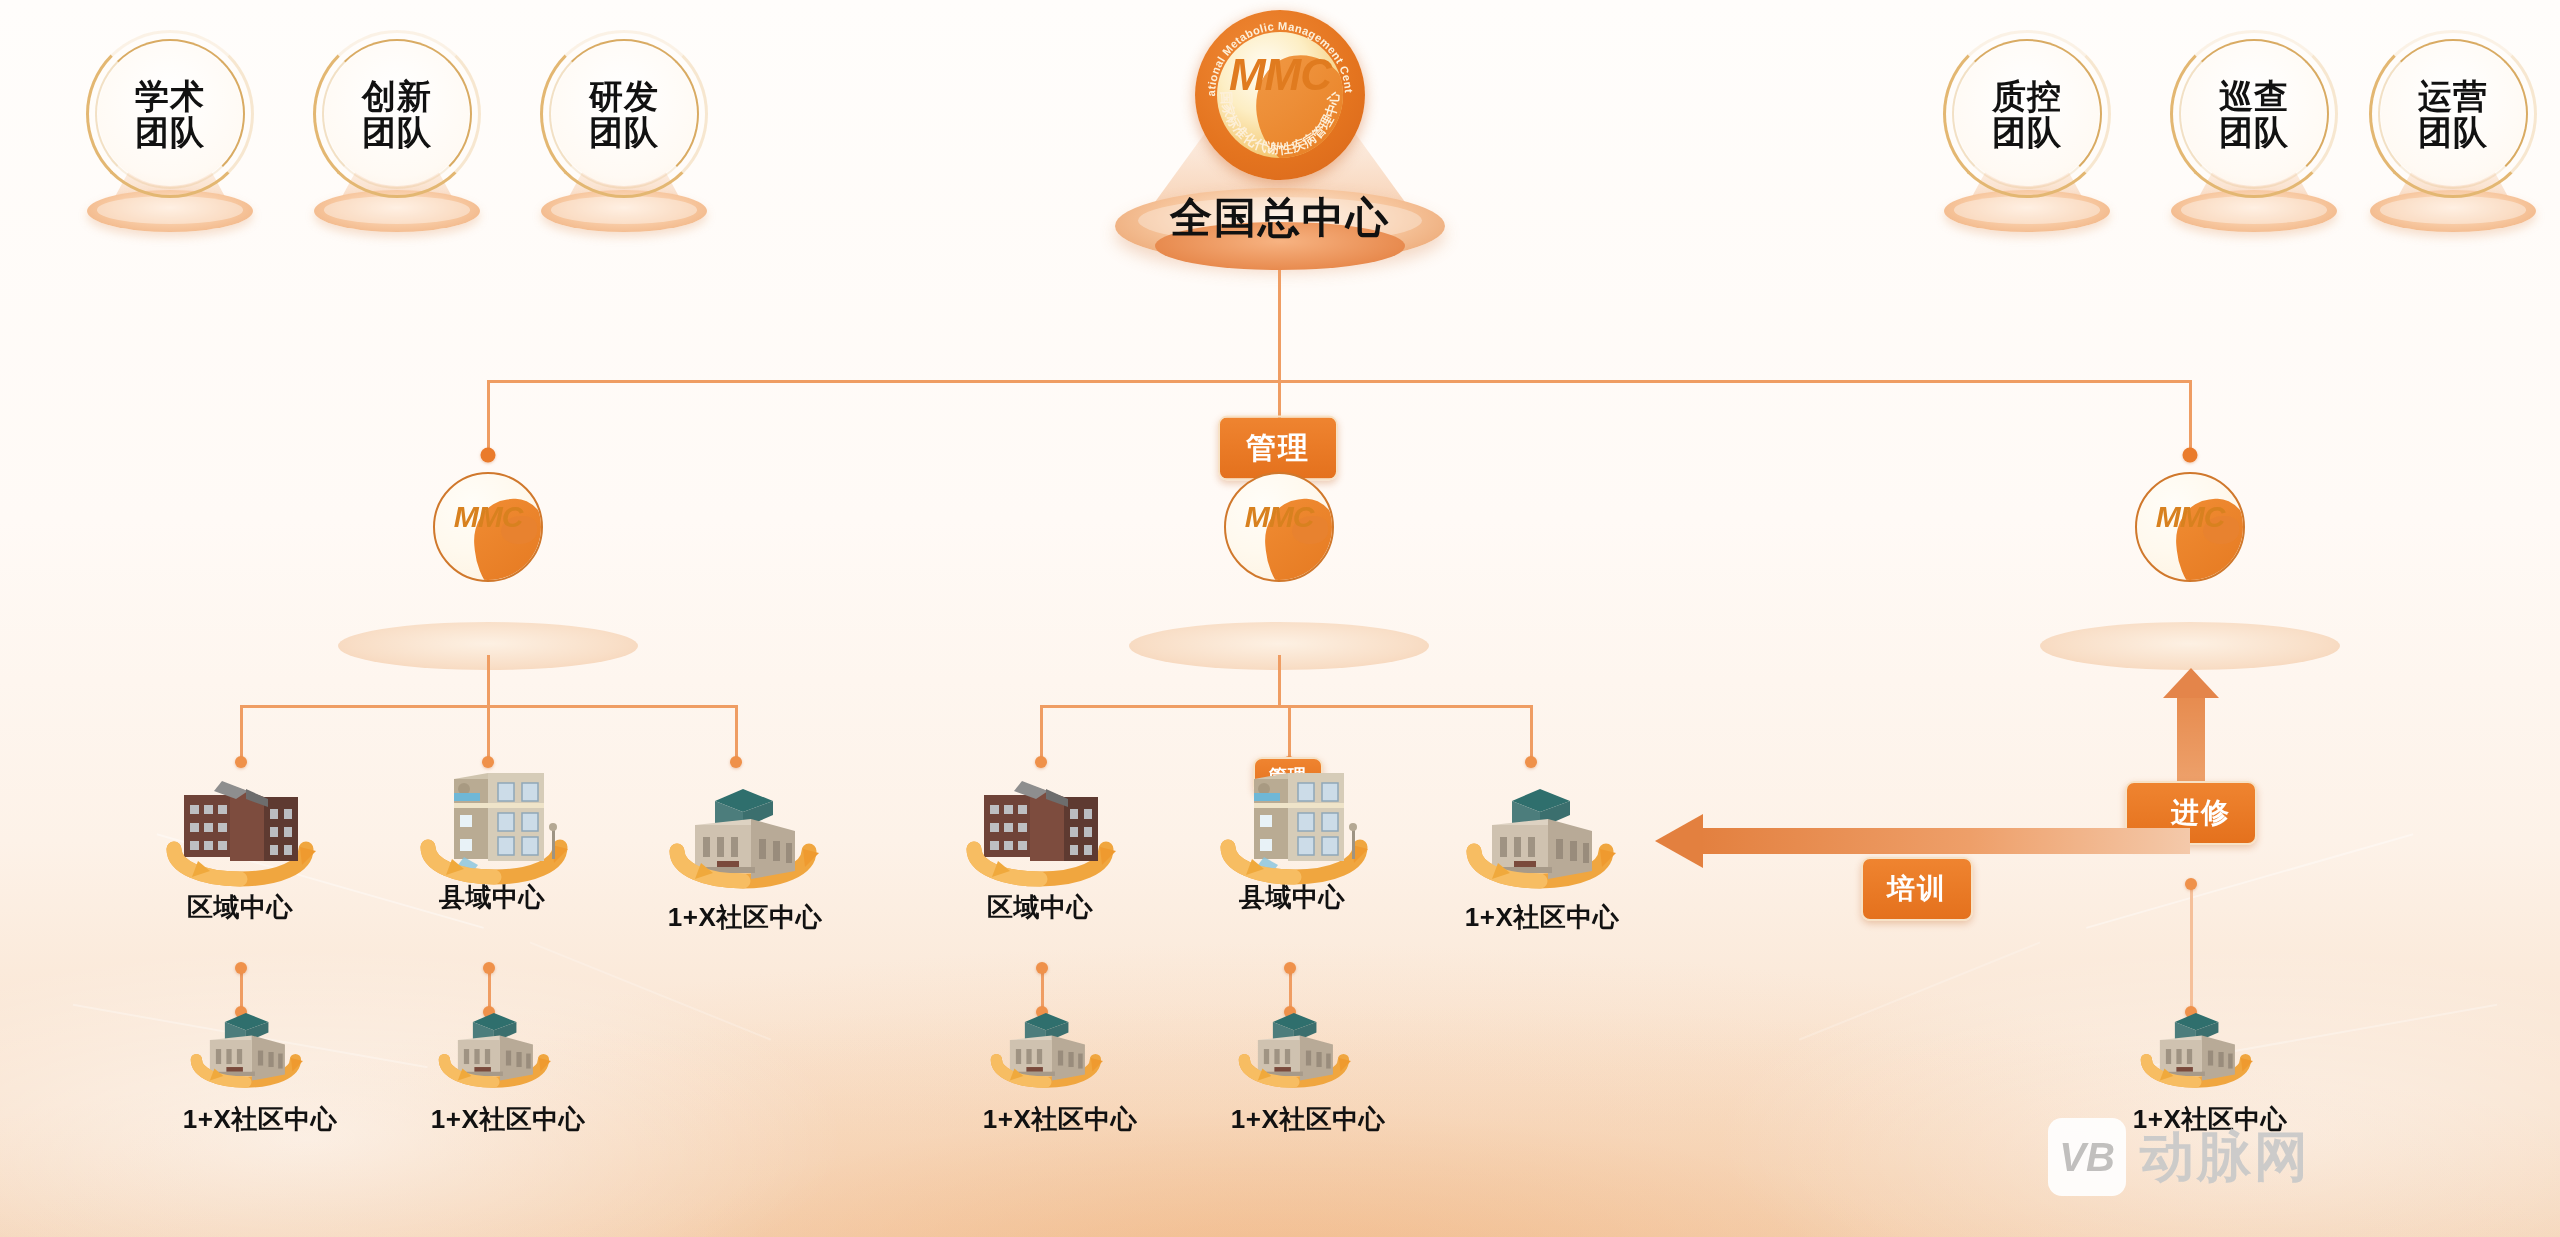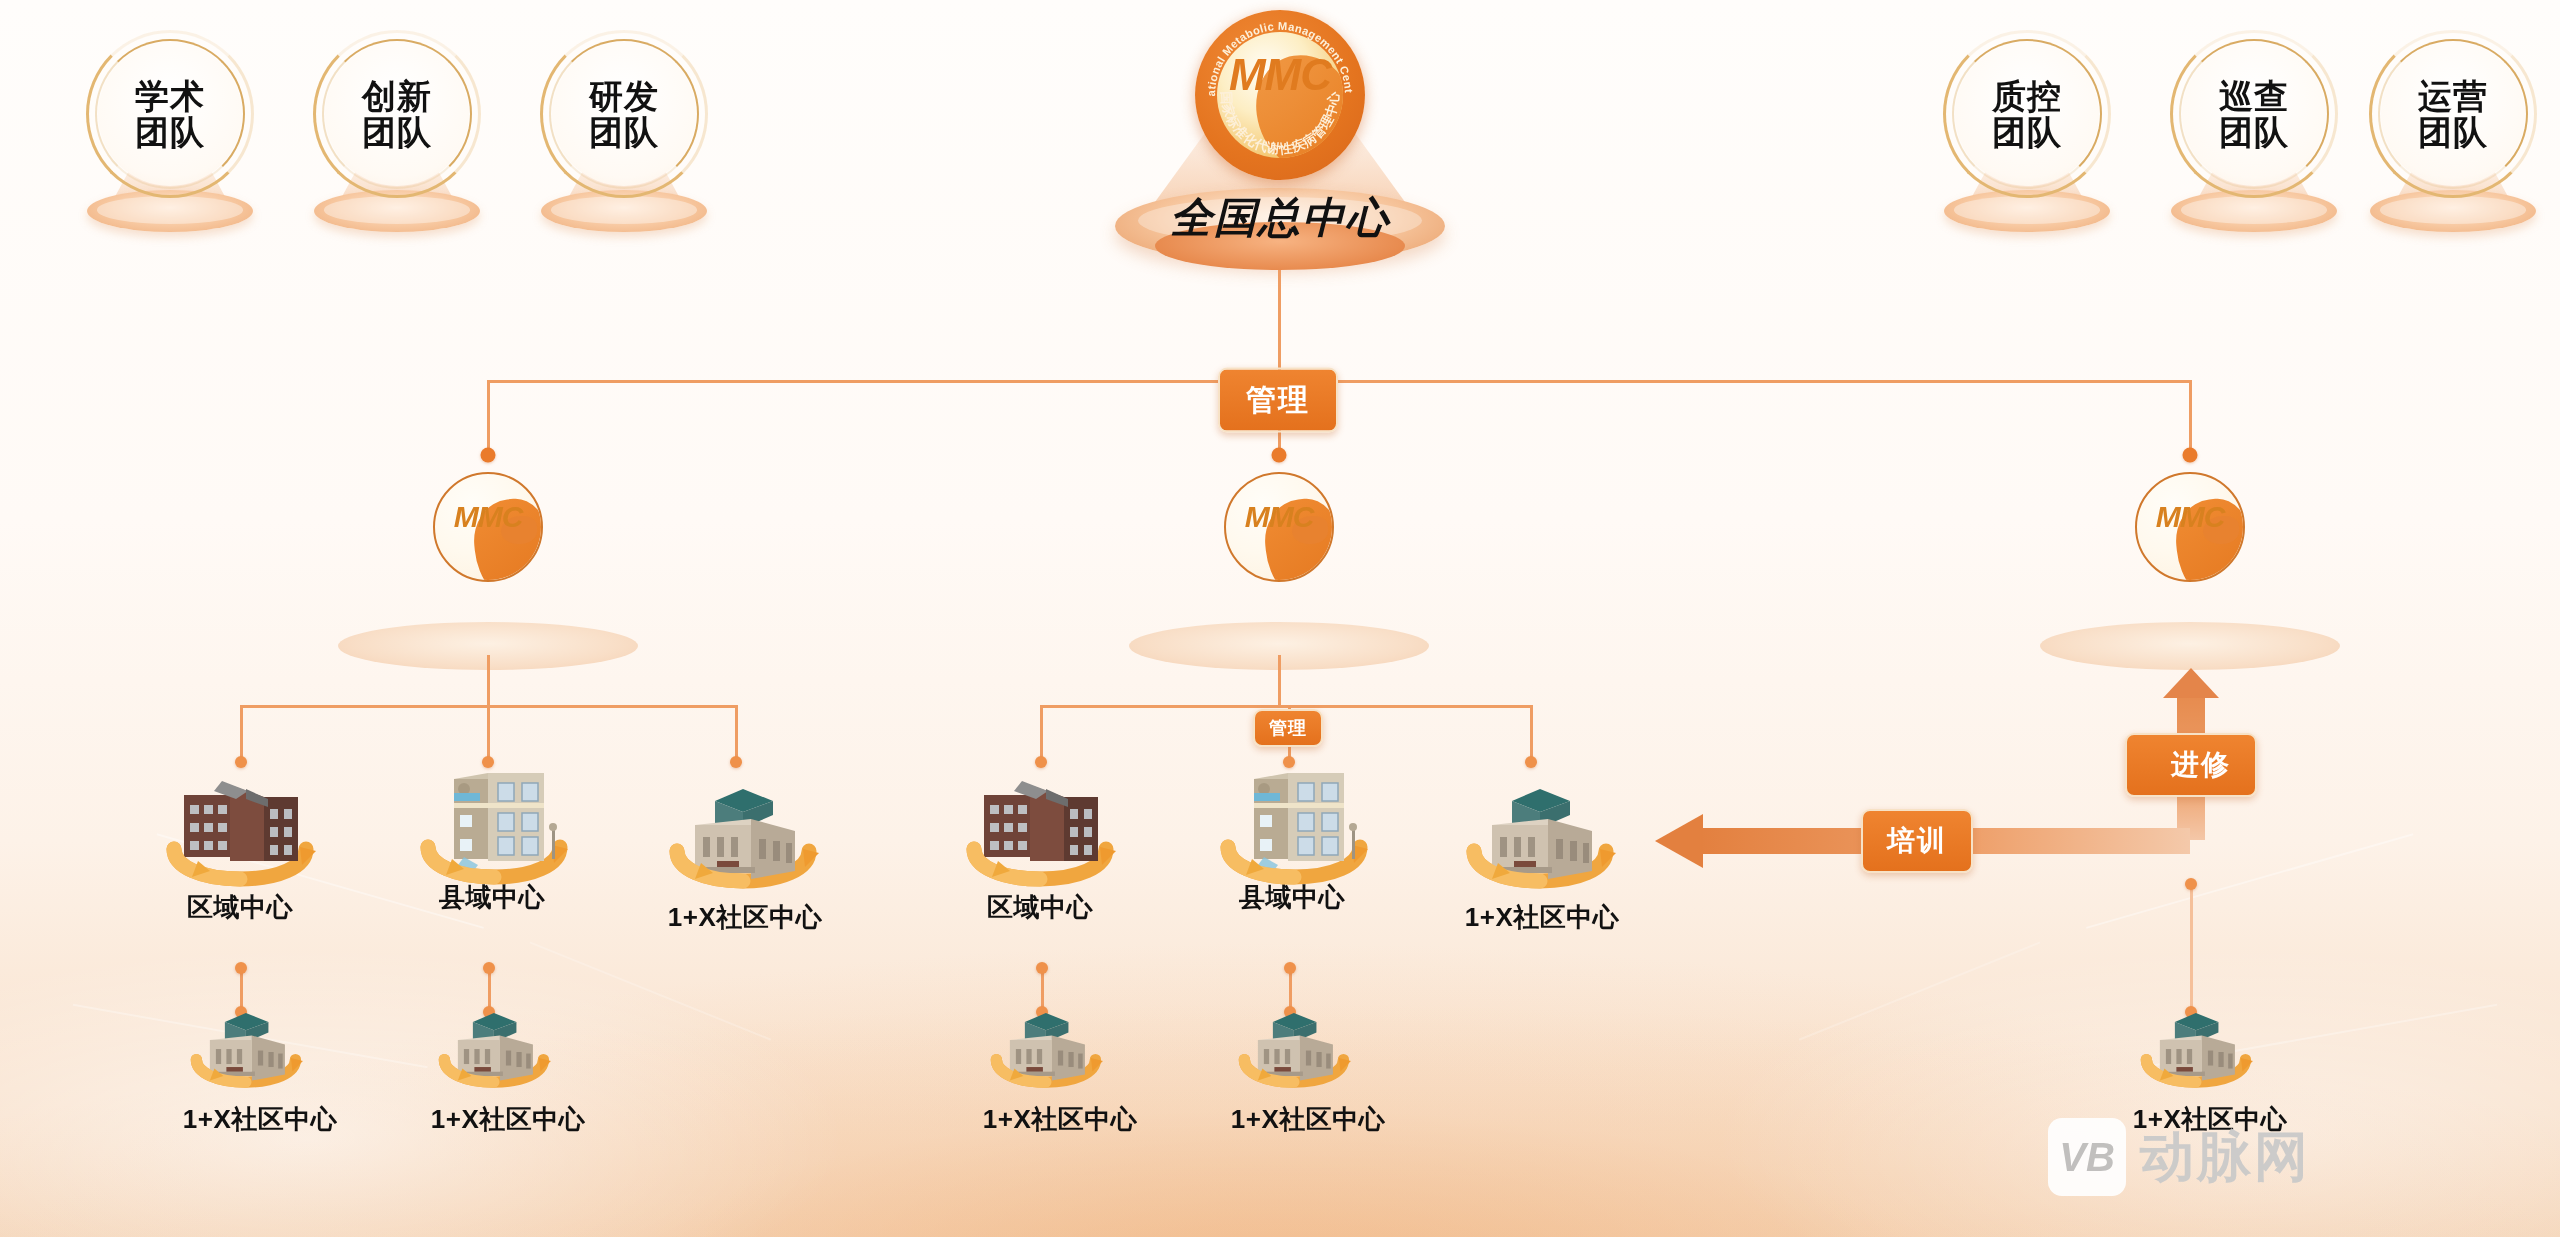--- a/index.html
+++ b/index.html
@@ -57,21 +57,21 @@
      width:330px;height:76px;border-radius:50%;
      background:radial-gradient(ellipse at 50% 40%,#fff0e2 0%,#f6c49b 52%,#e99council 0%,#e79a63 100%);
      background:radial-gradient(ellipse at 50% 40%,#fff0e2 0%,#f6c49b 52%,#e79a63 100%);
      box-shadow:0 8px 16px rgba(214,135,78,.30);}
   .hq-ped:after{content:"";position:absolute;left:7%;top:12%;width:86%;height:62%;border-radius:50%;
      background:rgba(255,255,255,.32);}
   .hq-ped2{position:absolute;left:50%;top:212px;transform:translateX(-50%);
      width:250px;height:48px;border-radius:50%;
      background:radial-gradient(ellipse at 50% 40%,#f7b382 0%,#e88b4f 70%,#dd7c3f 100%);}
   #hq .hqlabel{position:absolute;left:50%;top:180px;transform:translateX(-50%);
-     font-size:42px;font-weight:bold;color:#111;letter-spacing:2px;white-space:nowrap;z-index:6;font-style:italic;}
+     font-size:42px;font-weight:bold;color:#111;letter-spacing:2px;white-space:nowrap;z-index:6;}
   
   .seal{position:relative;width:170px;height:170px;margin:0 auto;border-radius:50%;
      background:radial-gradient(circle at 40% 32%,#f08a36 0%,#e4741f 60%,#d8661a 100%);
      box-shadow:0 4px 14px rgba(208,104,40,.45);}
   .seal .core{position:absolute;inset:22px;border-radius:50%;
      background:radial-gradient(circle at 38% 30%,#fffdf6 0%,#fdeec4 38%,#f5cd7d 70%,#eda93f 100%);
      overflow:hidden;}
   .seal .core:after{content:"";position:absolute;right:-6%;top:18%;width:74%;height:92%;
      border-radius:48% 52% 44% 56%/46% 40% 60% 54%;
      background:linear-gradient(150deg,#ef8f33 0%,#e6781f 100%);opacity:.92;
@@ -89,21 +89,21 @@
   .vline.pale,.hline.pale{background:#f5c09a;}
   .dot{position:absolute;width:15px;height:15px;border-radius:50%;background:#ea7b2b;
      transform:translate(-50%,-50%);box-shadow:0 1px 3px rgba(200,100,40,.35);}
   .dot.sm{width:12px;height:12px;background:#ef914a;}
 
   
   .chip{position:absolute;transform:translate(-50%,-50%);
      background:linear-gradient(180deg,#ef8430 0%,#e4711d 100%);
      border:2.5px solid #f7e2c6;border-radius:9px;
      color:#fff;font-weight:bold;text-align:center;white-space:nowrap;
-     box-shadow:0 3px 7px rgba(200,110,50,.32);}
+     box-shadow:0 3px 7px rgba(200,110,50,.32);margin-top:48px;}
   .chip.big{padding:10px 26px;font-size:30px;letter-spacing:2px;}
   .chip.mid{padding:5px 14px;font-size:18px;letter-spacing:1px;}
   .chip.flow{padding:11px 24px;font-size:28px;letter-spacing:2px;}
 
   
   .mnode{position:absolute;width:460px;text-align:center;}
   .mglobe{position:relative;width:106px;height:106px;margin:0 auto;border-radius:50%;
      border:2.5px solid #d0782c;overflow:hidden;
      background:radial-gradient(circle at 35% 28%,#fffdf8 0%,#fff9ee 48%,#fdf0dd 100%);}
   .mglobe .land{position:absolute;right:-12%;bottom:-20%;width:74%;height:96%;

